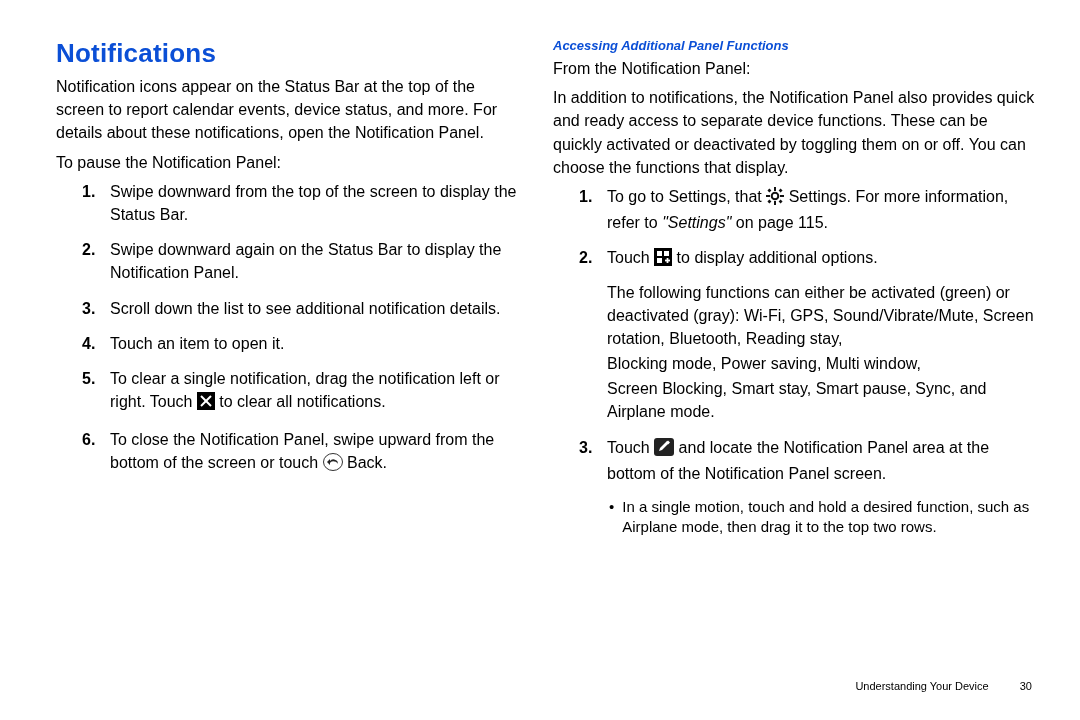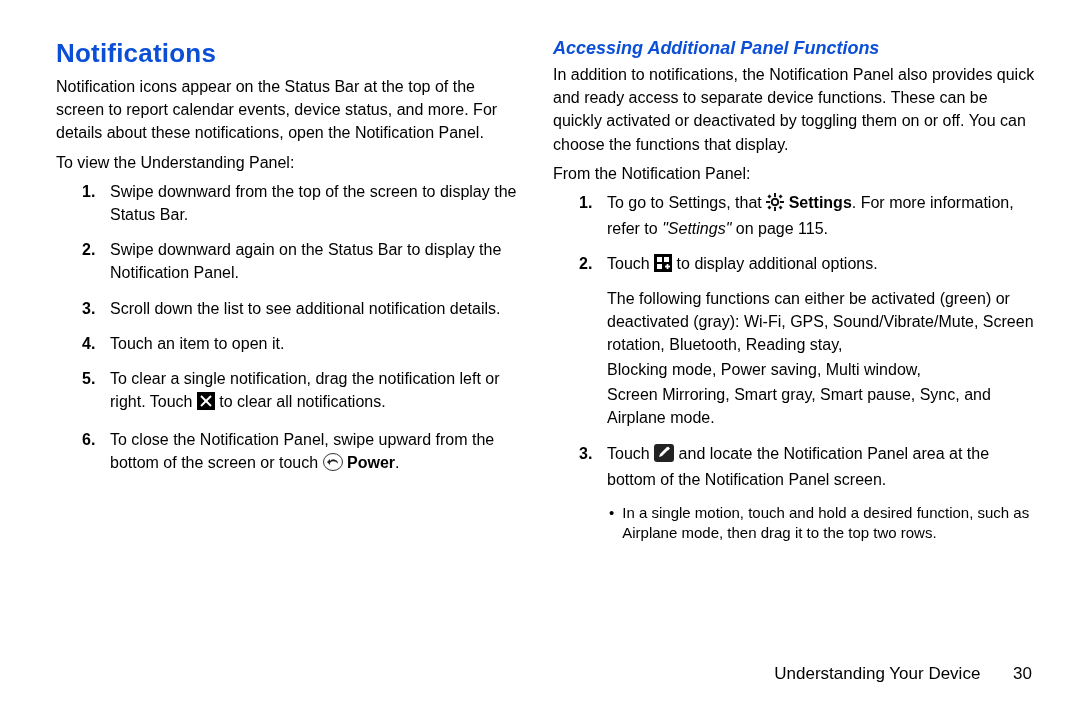--- a/index.html
+++ b/index.html
@@ -27,21 +27,21 @@
   .col.right { padding-left: 6px; }
   h1.main-heading {
     color: #0b4fd6;
     font-size: 26px;
     font-weight: 900;
     margin: 0 0 6px 0;
     letter-spacing: 0.2px;
   }
   h2.sub-heading {
     color: #0b4fd6;
-    font-size: 18px;
+    font-size: 13px;
     font-style: italic;
     font-weight: 900;
     margin: 10px 0 4px 0;
   }
   p.body {
     font-size: 16px;
     line-height: 1.45;
     margin: 0 0 6px 0;
   }
   ol.steps {
@@ -68,41 +68,41 @@
   }
   .bullet-row {
     display: flex;
     margin-top: 12px;
     font-size: 15px;
     line-height: 1.35;
   }
   .bullet-dot { margin: 0 8px 0 2px; }
   .footer {
     position: absolute;
-    bottom: 36px;
+    bottom: 28px;
     right: 48px;
-    font-size: 17px;
+    font-size: 11px;
   }
   .footer .page-num { margin-left: 28px; }
   .inline-icon {
     display: inline-block;
     vertical-align: -3px;
   }
-  .bold { font-weight: 700; }
+  .bold { font-weight: 400; }
   .ital { font-style: italic; }
   .indent-left { margin-left: 20px; }
 </style>
 </head>
 <body>
 
 <div class="page">
   <div class="col left">
     <h1 class="main-heading">Notifications</h1>
     <p class="body indent-left">Notification icons appear on the Status Bar at the top of the screen to report calendar events, device status, and more. For details about these notifications, open the Notification Panel.</p>
-    <p class="body indent-left">To view the Understanding Panel:</p>
+    <p class="body indent-left">To pause the Notification Panel:</p>
     <ol class="steps">
       <li>
         <span class="num">1.</span>
         <span>Swipe downward from the top of the screen to display the Status Bar.</span>
       </li>
       <li>
         <span class="num">2.</span>
         <span>Swipe downward again on the Status Bar to display the Notification Panel.</span>
       </li>
       <li>
@@ -127,29 +127,29 @@
       </li>
       <li>
         <span class="num">6.</span>
         <span>To close the Notification Panel, swipe upward from the bottom of the screen or touch </span>
         <span class="inline-icon">
           <svg width="20" height="18">
               <ellipse cx="10" cy="9" rx="9.5" ry="8.5" fill="none" stroke="#333" stroke-width="1"></ellipse>
               <path d="M14 11 A4 3 0 0 0 7 8 L7 6 L4 9 L7 12 L7 10 A2.5 1.5 0 0 1 14 11 Z" fill="#222"></path>
             </svg>
         </span>
-        <span class="bold">Power</span><span>.</span>
+        <span class="bold">Back</span><span>.</span>
       </li>
     </ol>
   </div>
 
   <div class="col right">
     <h2 class="sub-heading" style="margin-top:0">Accessing Additional Panel Functions</h2>
+    <p class="body indent-left">From the Notification Panel:</p>
     <p class="body indent-left">In addition to notifications, the Notification Panel also provides quick and ready access to separate device functions. These can be quickly activated or deactivated by toggling them on or off. You can choose the functions that display.</p>
-    <p class="body indent-left">From the Notification Panel:</p>
     <ol class="steps">
       <li>
         <span class="num">1.</span>
         <span>To go to Settings, that </span>
         <span class="inline-icon">
           <svg width="18" height="18" viewBox="0 0 18 18">
               <g fill="#111">
                 <circle cx="9" cy="9" r="3.3" fill="#fff" stroke="#111" stroke-width="2"></circle>
                 <g>
                   <rect x="8" y="0" width="2" height="4"></rect>
@@ -175,21 +175,21 @@
               <rect x="3" y="3" width="5" height="5" fill="#fff"></rect>
               <rect x="10" y="3" width="5" height="5" fill="#fff"></rect>
               <rect x="3" y="10" width="5" height="5" fill="#fff"></rect>
               <line x1="11" y1="12.5" x2="16" y2="12.5" stroke="#fff" stroke-width="1.8"></line>
               <line x1="13.5" y1="10" x2="13.5" y2="15" stroke="#fff" stroke-width="1.8"></line>
             </svg>
         </span>
         <span> to display additional options.</span>
         <div class="sub-para">The following functions can either be activated (green) or deactivated (gray): Wi-Fi, GPS, Sound/Vibrate/Mute, Screen rotation, Bluetooth, Reading stay,</div>
         <div class="sub-para" style="margin-top:2px">Blocking mode, Power saving, Multi window,</div>
-        <div class="sub-para" style="margin-top:2px">Screen Mirroring, Smart gray, Smart pause, Sync, and Airplane mode.</div>
+        <div class="sub-para" style="margin-top:2px">Screen Blocking, Smart stay, Smart pause, Sync, and Airplane mode.</div>
       </li>
       <li>
         <span class="num">3.</span>
         <span>Touch </span>
         <span class="inline-icon">
           <svg width="20" height="18">
               <rect x="0" y="0" width="20" height="18" rx="3" fill="#222"></rect>
               <path d="M5 13 L6 10 L13 3 L15 5 L8 12 Z" fill="#fff"></path>
               <rect x="13" y="3" width="2.8" height="2.8" transform="rotate(45 14 4)" fill="#fff"></rect>
             </svg>

